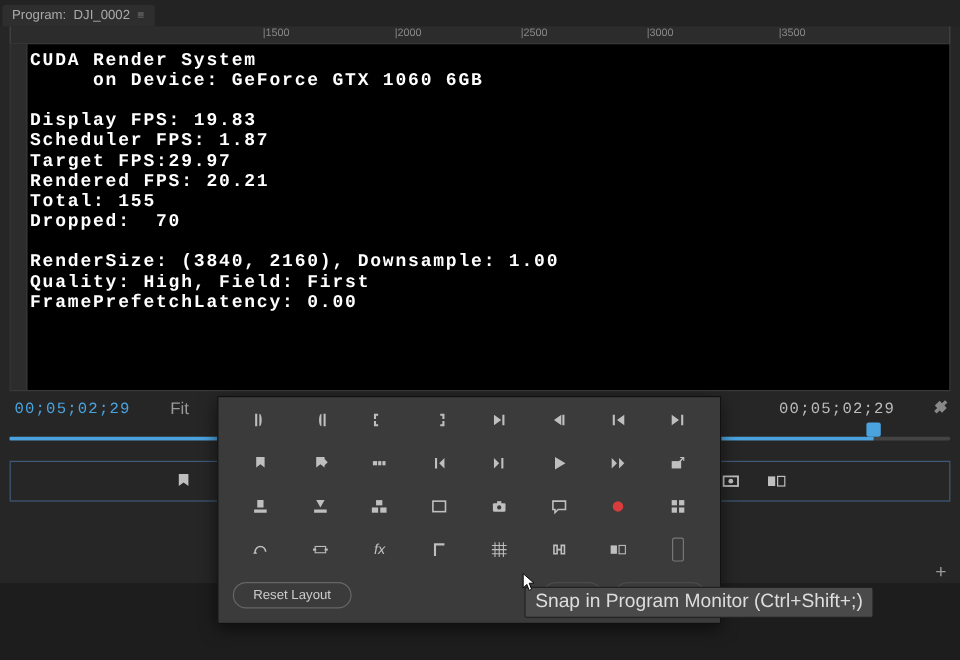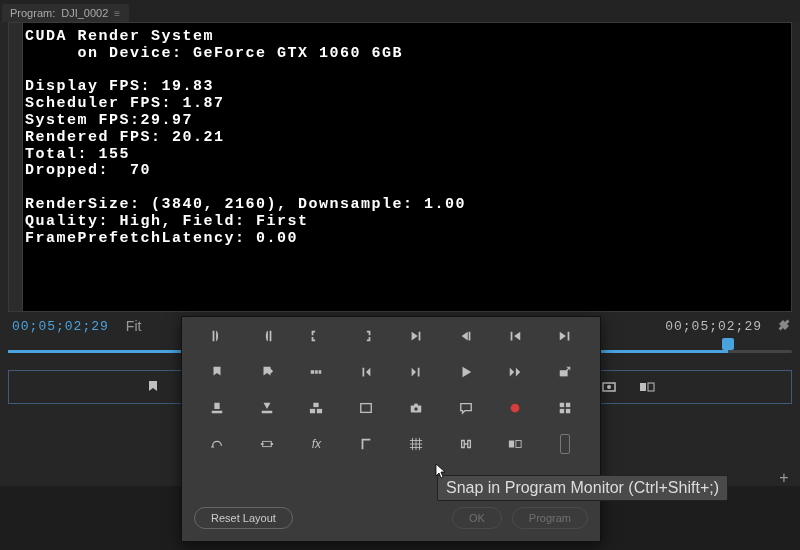--- a/index.html
+++ b/index.html
@@ -7,21 +7,21 @@
   .panel { width: 800px; height: 486px; background: #262626; display: flex; flex-direction: column; }
   .tabbar { height: 22px; background: #232323; display: flex; align-items: flex-end; padding-left: 2px; }
   .tab { background: #2e2e2e; color: #aaa; font-size: 11px; padding: 3px 8px 3px 8px; border-top-left-radius: 3px; border-top-right-radius: 3px; display: flex; align-items: center; gap: 6px; }
   .tab .menu { font-size: 10px; letter-spacing: 1px; color: #777; }
   .ruler { height: 14px; background: #2c2c2c; position: relative; margin: 0 8px; border-left: 1px solid #444; border-right: 1px solid #444; color: #888;}
   .ruler .tick-label { position: absolute; top: 0; font-size: 9px; color: #888;}
   .monitor-wrap { flex: 0 0 290px; margin: 0 8px; position: relative; border: 1px solid #3a3a3a; display:flex; align-items:stretch;}
   .vruler { width:14px; background:#2c2c2c; border-right:1px solid #3a3a3a;}
   .monitor { flex:1; background: #000; color: #fff; font-family: "Courier New", monospace; font-weight: bold; font-size: 15px; line-height: 1.12; padding: 6px 0 0 2px; white-space: pre; letter-spacing: 1.5px; overflow:hidden;}
   .below { position: relative; flex: 1; margin: 2px 8px 0 8px; }
-  .tc-row { display:flex; align-items:center; height:24px; }
+  .tc-row { display:flex; align-items:center; height:24px;gap:16px; }
   .tc-blue { color:#4aa3df; font-family: "Courier New", monospace; font-size:13px; letter-spacing:1px; margin-left:4px;}
   .fit { color:#999; font-size:14px; margin-left:10px; border:1px solid transparent; padding:2px 6px;}
   .tc-right { margin-left:auto; color:#bbb; font-family: "Courier New", monospace; font-size:13px; letter-spacing:1px; margin-right:4px;}
   .wrench { margin-left:10px; color:#888; font-size:14px; }
   .bottom-ruler { height:20px; position:relative; margin-top:2px;}
   .bottom-ruler .track { position:absolute; top:10px; left:0; right:0; height:3px; background:#444; border-radius:2px;}
   .bottom-ruler .prog { position:absolute; top:10px; left:0; width:720px; height:3px; background:#4aa3df;}
   .bottom-ruler .playhead { position:absolute; top:-2px; left:720px; width:12px;height:12px; background:#4aa3df; border-radius:2px; transform:translateX(-50%);}
   .transport-box { margin-top:10px; border:1px solid #3f5a7a; height:34px; display:flex; align-items:center; justify-content:center; gap:20px;}
   .transport-box .ico { color:#bfbfbf; font-size:14px; display:flex; width:18px; height:18px; align-items:center; justify-content:center;}
@@ -29,50 +29,57 @@
   .plus-btn { position:absolute; right:-2px; bottom:-2px; width:20px;height:20px; display:flex; align-items:center; justify-content:center; color:#999; font-size:16px;}
 
   
   .modal { position:absolute; left:173px; top:2px; width:420px; background:#3b3b3b; border:1px solid #111; box-shadow:0 4px 14px rgba(0,0,0,0.6); z-index:20; padding-bottom:12px;}
   .modal-title { font-size:11px; color:#bbb; padding:10px 12px 6px 14px;}
   .icon-grid { display:grid; grid-template-columns: repeat(8, 1fr); gap:6px 0; padding:4px 10px 10px 10px;}
   .icon-grid .cell { height:30px; display:flex; align-items:center; justify-content:center; color:#bfbfbf; }
   .icon-grid .cell.rec { color:#d93c3c;}
   .icon-grid .spacer-cell { border:1px solid #777; width:10px; height:20px; border-radius:2px; margin:auto;}
   .modal-btns { display:flex; gap:10px; padding:2px 12px 0 12px; align-items:center;}
-  .pill { border:1px solid #666; border-radius:12px; font-size:11px; color:#ccc; padding:4px 16px; background:transparent;margin-top:36px;}
+  .pill { border:1px solid #666; border-radius:12px; font-size:11px; color:#ccc; padding:4px 16px; background:transparent;}
   .tooltip { position:absolute; left:255px; top:158px; background:#4a4a4a; border:1px solid #222; color:#ddd; font-size:16px; padding:3px 8px; white-space:nowrap; z-index:30; border-radius:2px;}
   .cursor { position:absolute; left:252px; top:146px; z-index:31; color:#eee; font-size:14px; pointer-events:none;}
 
   
   svg { width:16px; height:16px; }
   .s14 svg { width:14px; height:14px;}
 </style>
 </head>
 <body>
 
 <div class="panel">
 
   <div class="tabbar">
     <div class="tab">
       <span>Program:</span>
       <span>DJI_0002</span>
       <span class="menu">≡</span>
     </div>
   </div>
 
+  <div class="ruler">
+    <span class="tick-label" style="left:210px">|1500</span>
+    <span class="tick-label" style="left:320px">|2000</span>
+    <span class="tick-label" style="left:425px">|2500</span>
+    <span class="tick-label" style="left:530px">|3000</span>
+    <span class="tick-label" style="left:640px">|3500</span>
+  </div>
 
   <div class="monitor-wrap">
     <div class="vruler"></div>
     <div class="monitor"><span>CUDA Render System</span>
 <span>     on Device: GeForce GTX 1060 6GB</span>
 <span></span>
 <span>Display FPS: 19.83</span>
 <span>Scheduler FPS: 1.87</span>
-<span>System FPS:29.97</span>
+<span>Target FPS:29.97</span>
 <span>Rendered FPS: 20.21</span>
 <span>Total: 155</span>
 <span>Dropped:  70</span>
 <span></span>
 <span>RenderSize: (3840, 2160), Downsample: 1.00</span>
 <span>Quality: High, Field: First</span>
 <span>FramePrefetchLatency: 0.00</span></div>
   </div>
 
   <div class="below">

